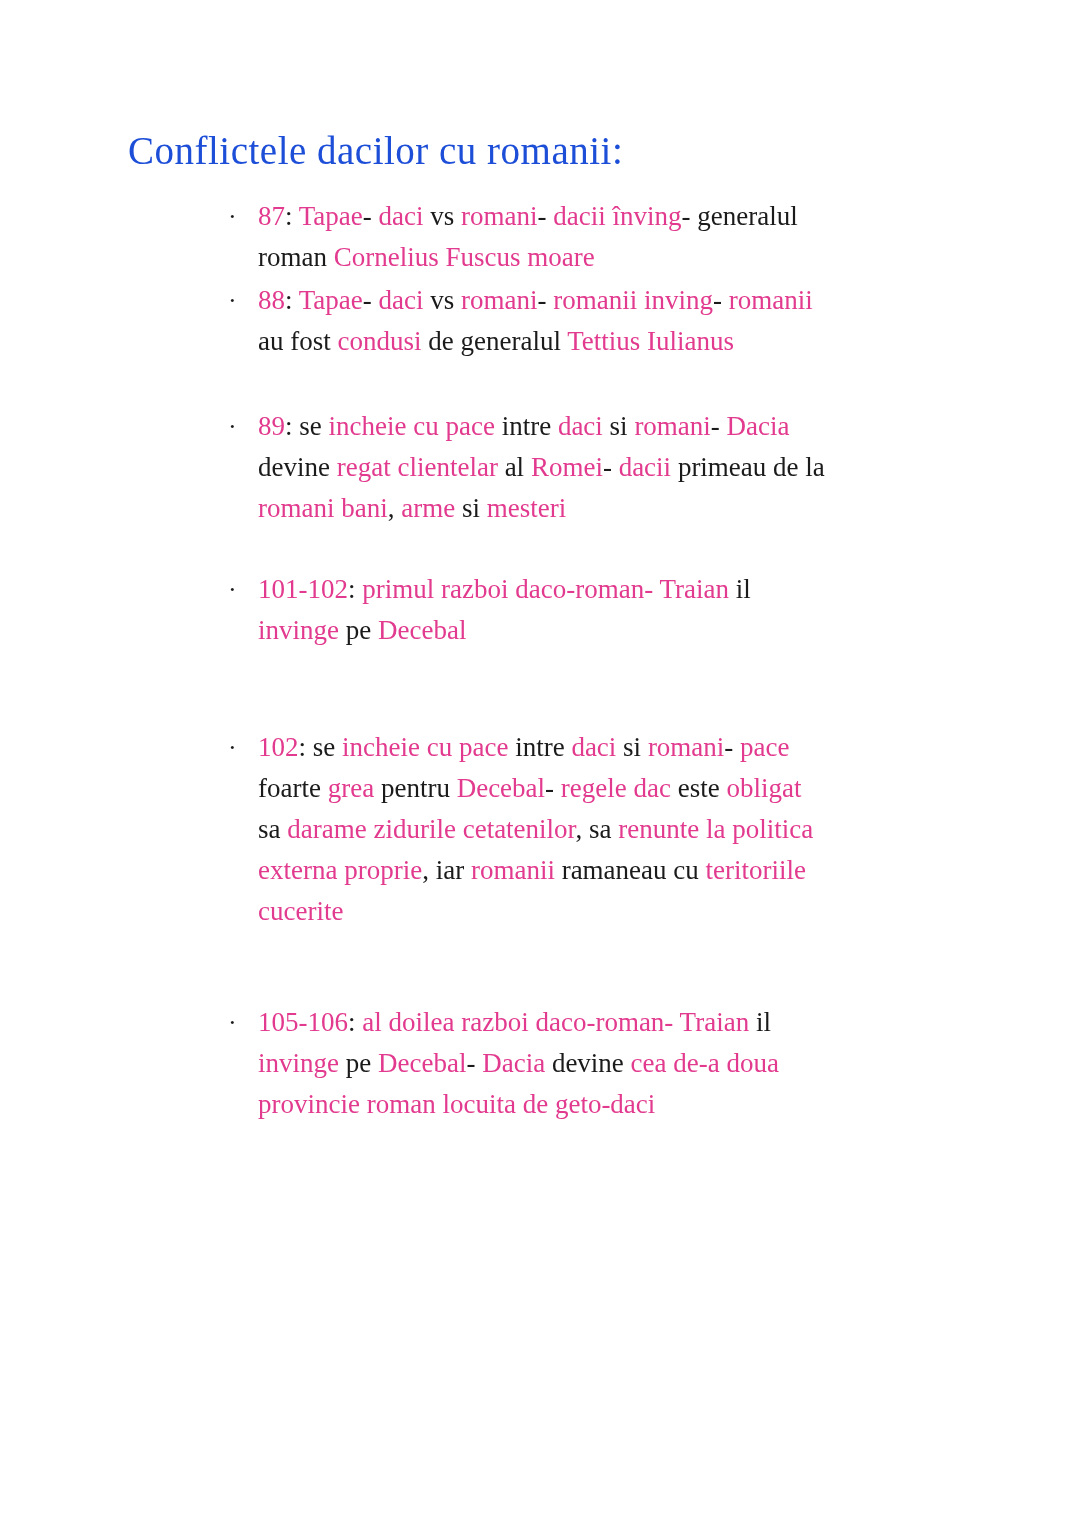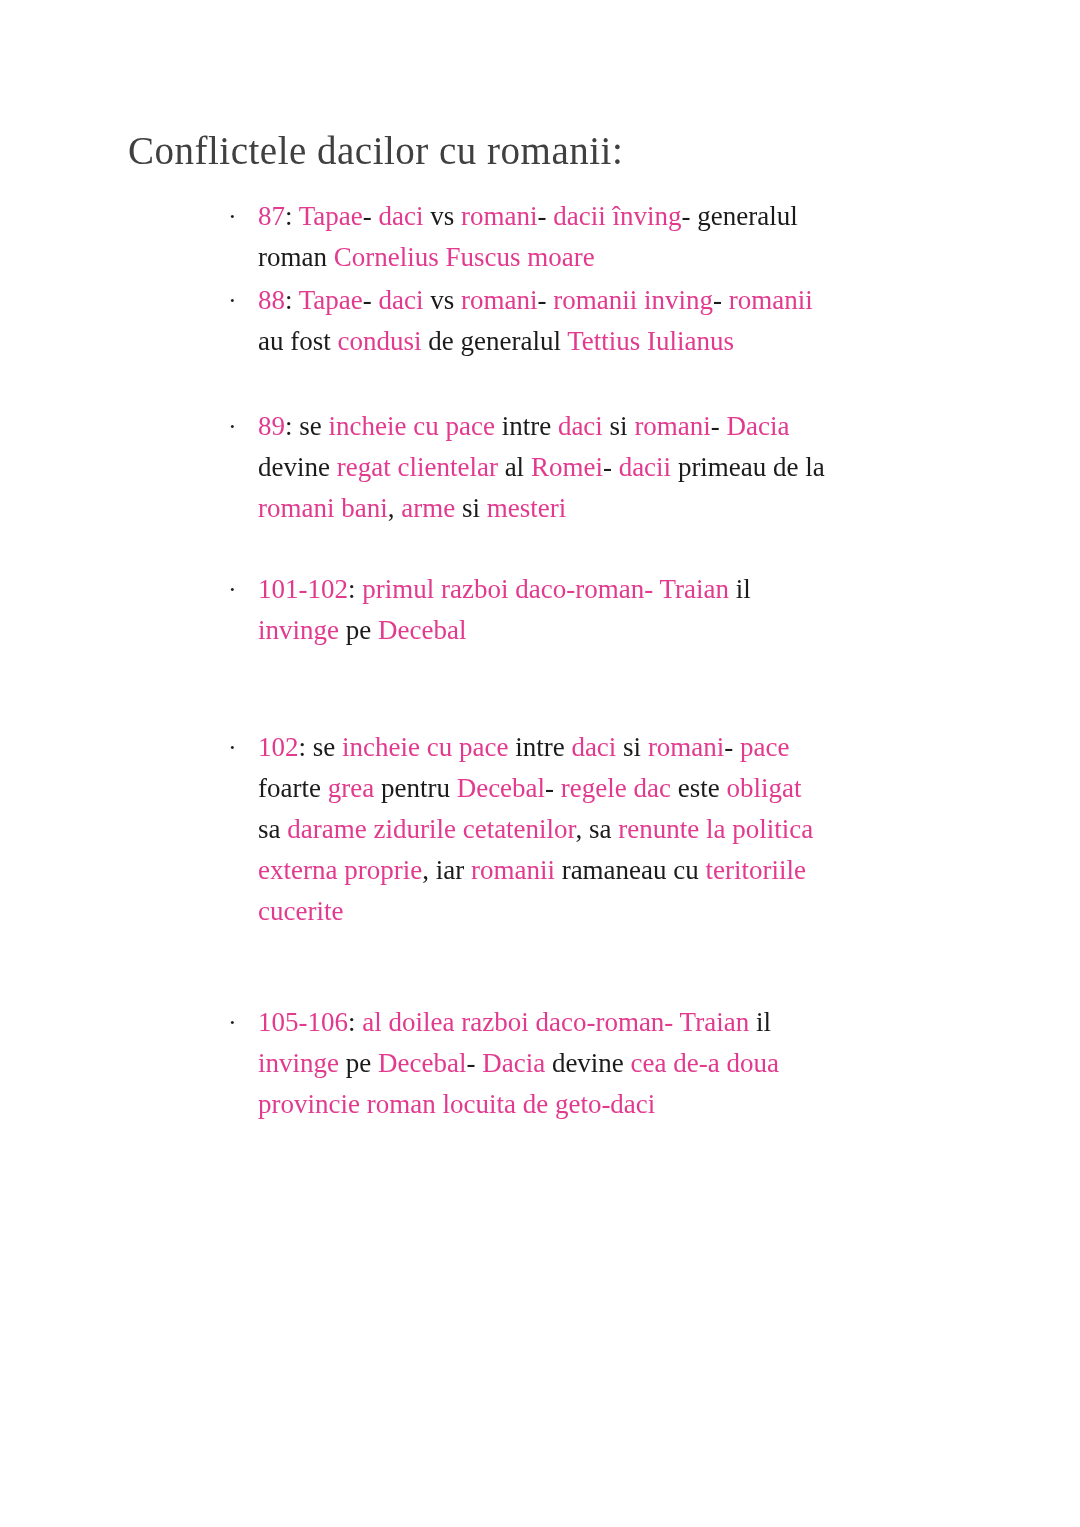--- a/index.html
+++ b/index.html
@@ -55,21 +55,21 @@
     flex: 1 1 auto;
     font-size: 27px;
     line-height: 41px;
     color: #1b1b1b;
   }
 </style>
 </head>
 <body>
 
 <div class="page">
-  <h1 class="doc-title" style="color: #404040;">Conflictele dacilor cu romanii:</h1>
+  <h1 class="doc-title" style="color: #1d4ed8;">Conflictele dacilor cu romanii:</h1>
   <ul class="bullet-list" id="bullet-list">
       <li class="bullet-item" style="margin-top: 0px;">
         <span class="bullet-marker">·</span>
         <div class="bullet-content"><span style="color: rgb(226, 58, 142);">87</span><span style="color: rgb(27, 27, 27);">: </span><span style="color: rgb(226, 58, 142);">Tapae</span><span style="color: rgb(27, 27, 27);">- </span><span style="color: rgb(226, 58, 142);">daci</span><span style="color: rgb(27, 27, 27);"> vs </span><span style="color: rgb(226, 58, 142);">romani</span><span style="color: rgb(27, 27, 27);">- </span><span style="color: rgb(226, 58, 142);">dacii înving</span><span style="color: rgb(27, 27, 27);">- generalul</span><br><span style="color: rgb(27, 27, 27);">roman </span><span style="color: rgb(226, 58, 142);">Cornelius Fuscus moare</span></div>
       </li>
       <li class="bullet-item" style="margin-top: 2px;">
         <span class="bullet-marker">·</span>
         <div class="bullet-content"><span style="color: rgb(226, 58, 142);">88</span><span style="color: rgb(27, 27, 27);">: </span><span style="color: rgb(226, 58, 142);">Tapae</span><span style="color: rgb(27, 27, 27);">- </span><span style="color: rgb(226, 58, 142);">daci</span><span style="color: rgb(27, 27, 27);"> vs </span><span style="color: rgb(226, 58, 142);">romani</span><span style="color: rgb(27, 27, 27);">- </span><span style="color: rgb(226, 58, 142);">romanii inving</span><span style="color: rgb(27, 27, 27);">- </span><span style="color: rgb(226, 58, 142);">romanii</span><br><span style="color: rgb(27, 27, 27);">au fost </span><span style="color: rgb(226, 58, 142);">condusi</span><span style="color: rgb(27, 27, 27);"> de generalul </span><span style="color: rgb(226, 58, 142);">Tettius Iulianus</span></div>
       </li>
       <li class="bullet-item" style="margin-top: 44px;">

